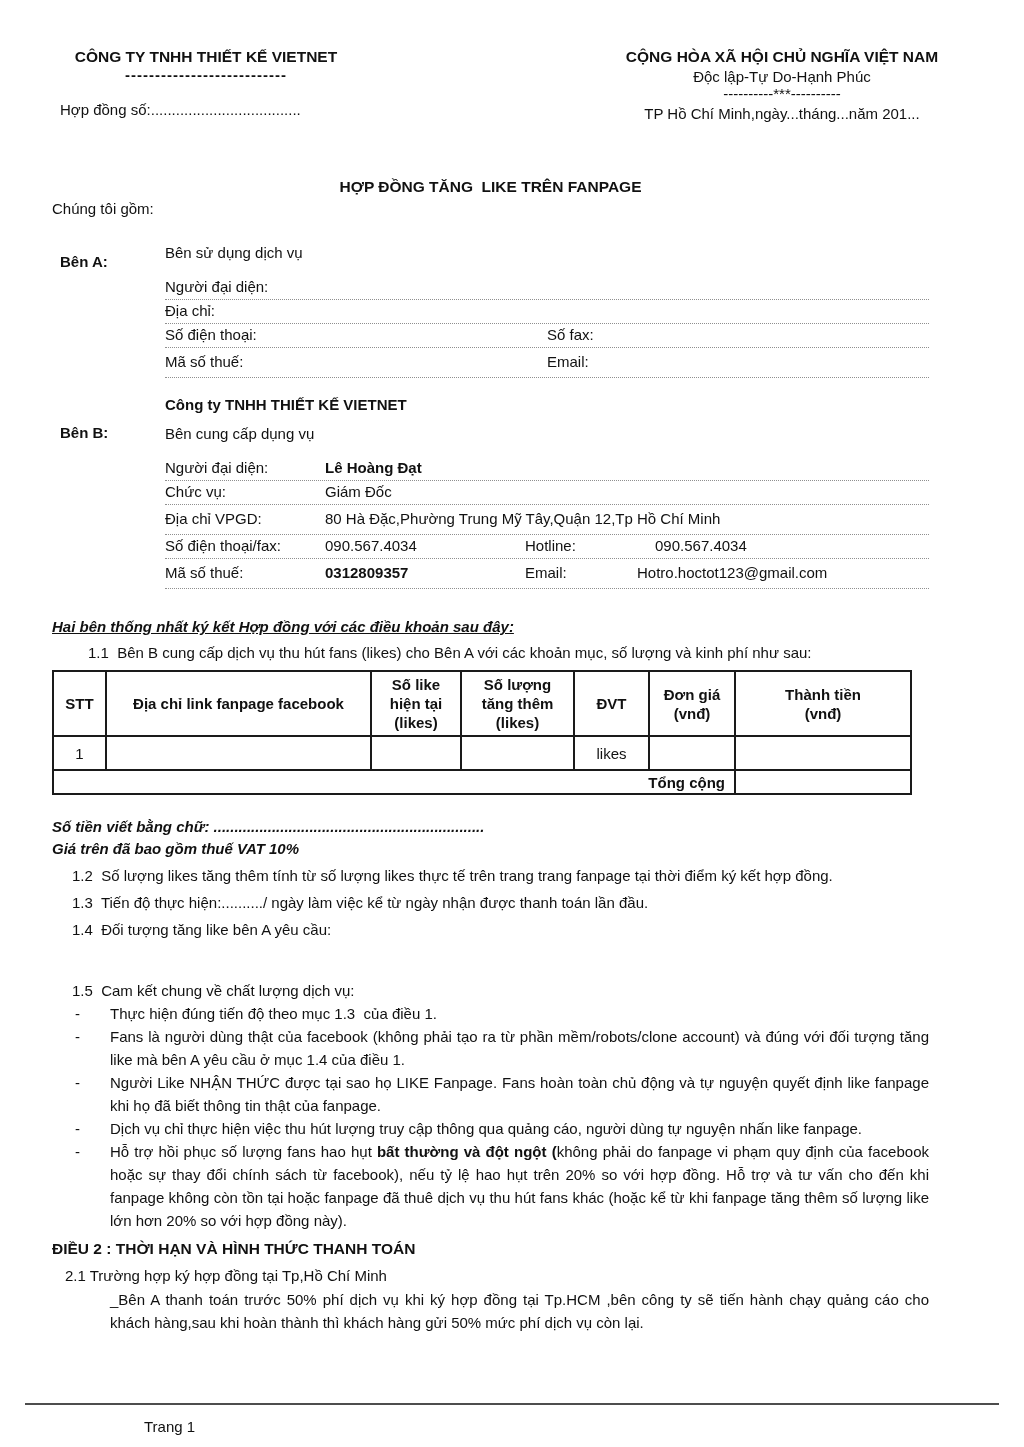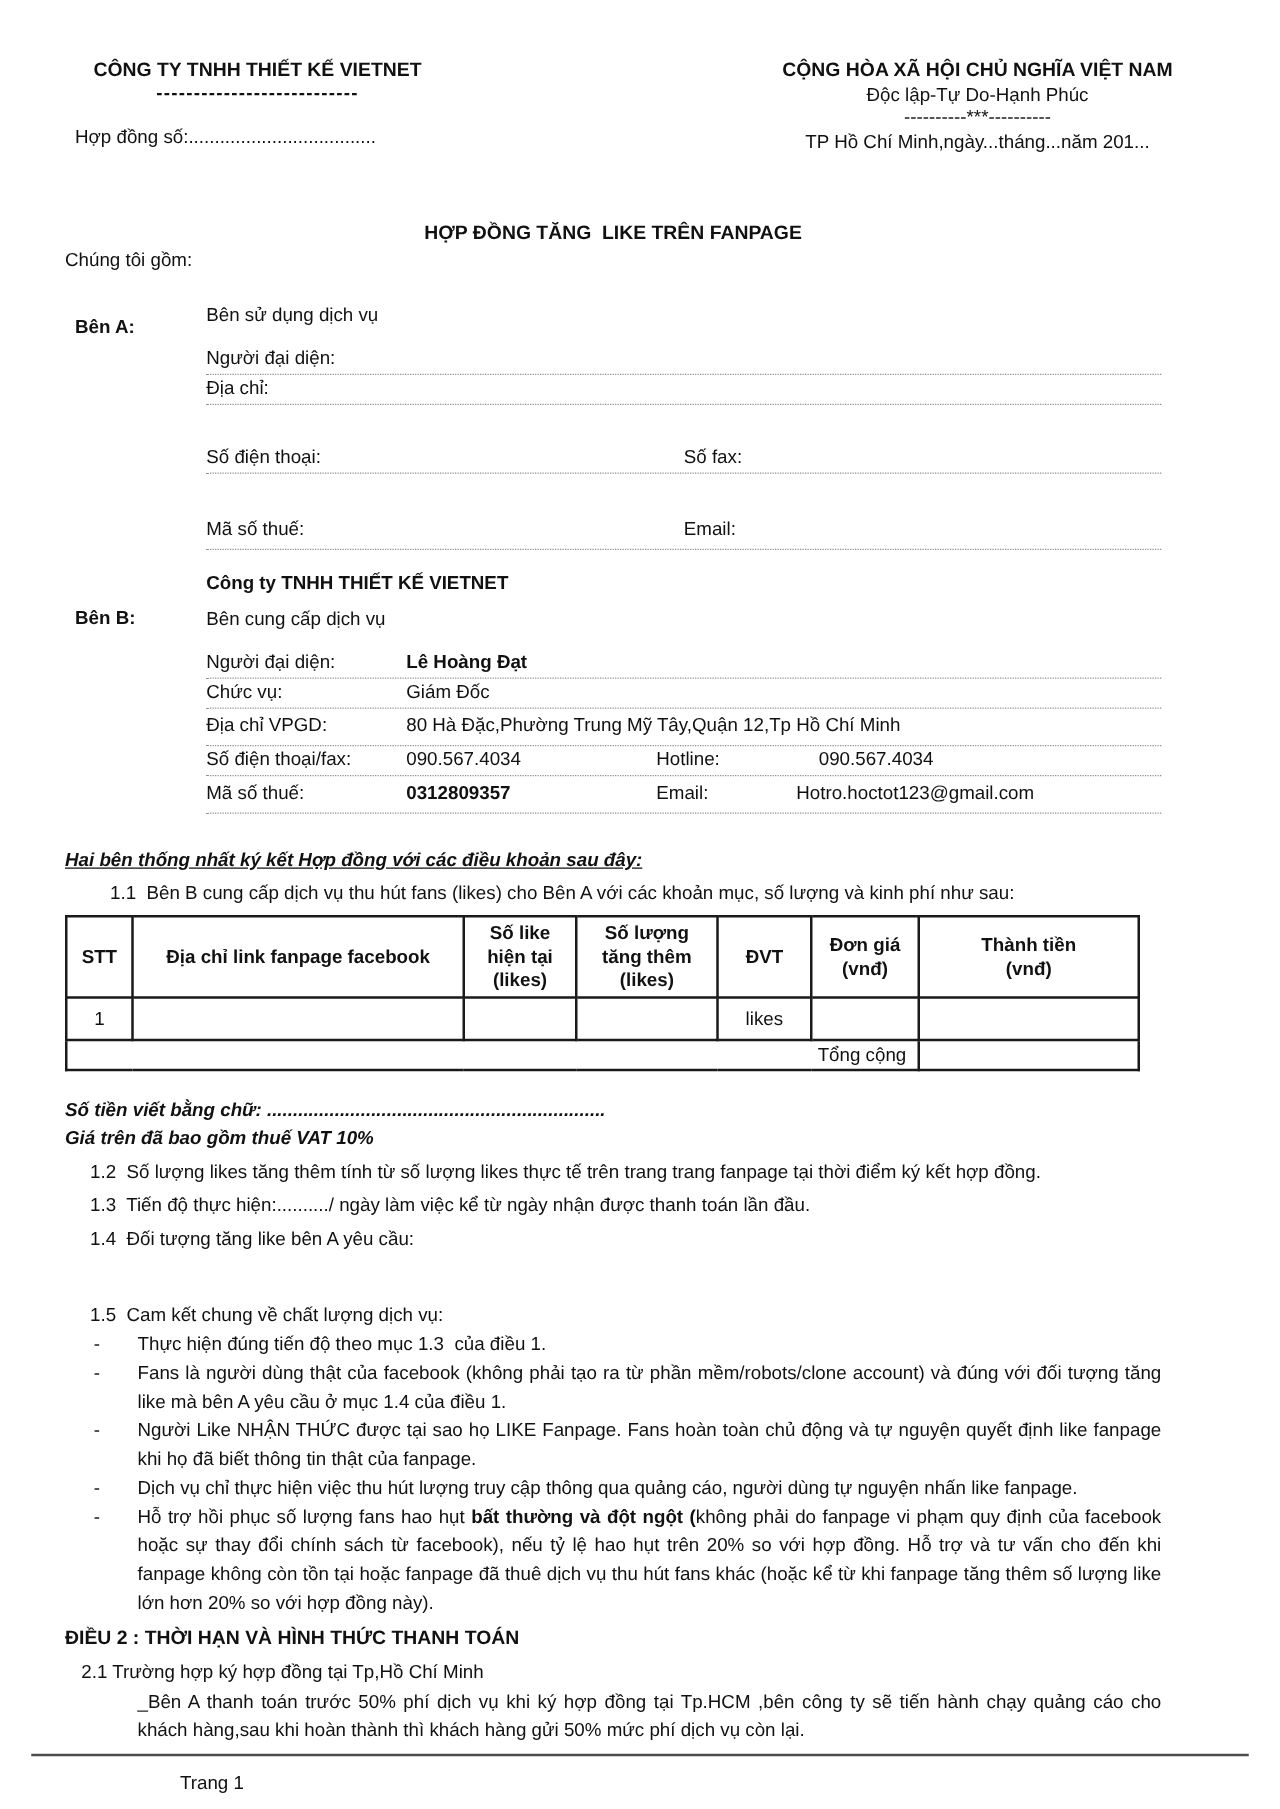--- a/index.html
+++ b/index.html
@@ -37,36 +37,36 @@
   .party-b .party-label { padding-top: 29px; }
   .party-fields { flex: 1; }
   .role-line { line-height: 20px; margin-bottom: 13px; }
   .b-company { font-weight: bold; line-height: 20px; margin-bottom: 9px; }
   .frow { display: flex; border-bottom: 1px dotted #8f8f8f; padding: 2px 0 3px; line-height: 18px; }
   .frow.tall { padding: 5px 0 6px; }
   .fl { width: 160px; }
   .fv { width: 200px; }
   .fl2 { width: 112px; }
   .fv2 { flex: 1; padding-left: 18px; }
-  .half { width: 50%; margin-top: 31px; }
+  .half { width: 50%; }
   .bold { font-weight: bold; }
 
   
   .agree { margin-top: 27px; font-weight: bold; font-style: italic; text-decoration: underline; line-height: 21px; }
   .art-head { font-weight: bold; font-size: 15.5px; margin-top: 6px; line-height: 21px; }
   .clause { margin-top: 5px; margin-left: 36px; line-height: 21px; }
   .clause-sm { margin-top: 7px; margin-left: 20px; line-height: 20px; }
   .gap-lg { margin-top: 41px; }
 
   
   table.svc { border-collapse: collapse; margin-top: 7px; width: 858px; table-layout: fixed; }
   table.svc th, table.svc td { border: 2px solid #1a1a1a; }
   table.svc th { font-weight: bold; white-space: pre-line; text-align: center; vertical-align: middle; height: 64px; padding: 3px 2px; line-height: 19px; }
   table.svc td { height: 34px; text-align: center; vertical-align: middle; padding: 2px 4px; }
-  table.svc tr.total td { height: 24px; }
+  table.svc tr.total td { height: 24px; font-weight: bold; }
   td.total-lbl { text-align: right !important; padding-right: 9px !important; }
 
   .amount { margin-top: 21px; font-weight: bold; font-style: italic; line-height: 21px; }
   .vat { margin-top: 1px; font-weight: bold; font-style: italic; line-height: 21px; }
 
   
   .blist { margin-top: 1px; }
   .bitem { display: flex; margin-left: 23px; line-height: 23px; }
   .bdash { width: 35px; flex: none; }
   .btext { flex: 1; text-align: justify; }
@@ -117,21 +117,21 @@
         <span class="half">Mã số thuế:</span>
         <span class="half">Email:</span>
       </div>
     </div>
   </div>
 
   <div class="party party-b" style="margin-top:17px;">
     <div class="party-label">Bên B:</div>
     <div class="party-fields">
       <div class="b-company">Công ty TNHH THIẾT KẾ VIETNET</div>
-      <div class="role-line">Bên cung cấp dịch vụ</div>
+      <div class="role-line">Bên cung cấp dụng vụ</div>
       <div class="frow">
         <span class="fl">Người đại diện:</span>
         <span class="bold">Lê Hoàng Đạt</span>
       </div>
       <div class="frow">
         <span class="fl">Chức vụ:</span>
         <span>Giám Đốc</span>
       </div>
       <div class="frow tall">
         <span class="fl">Địa chỉ VPGD:</span>

